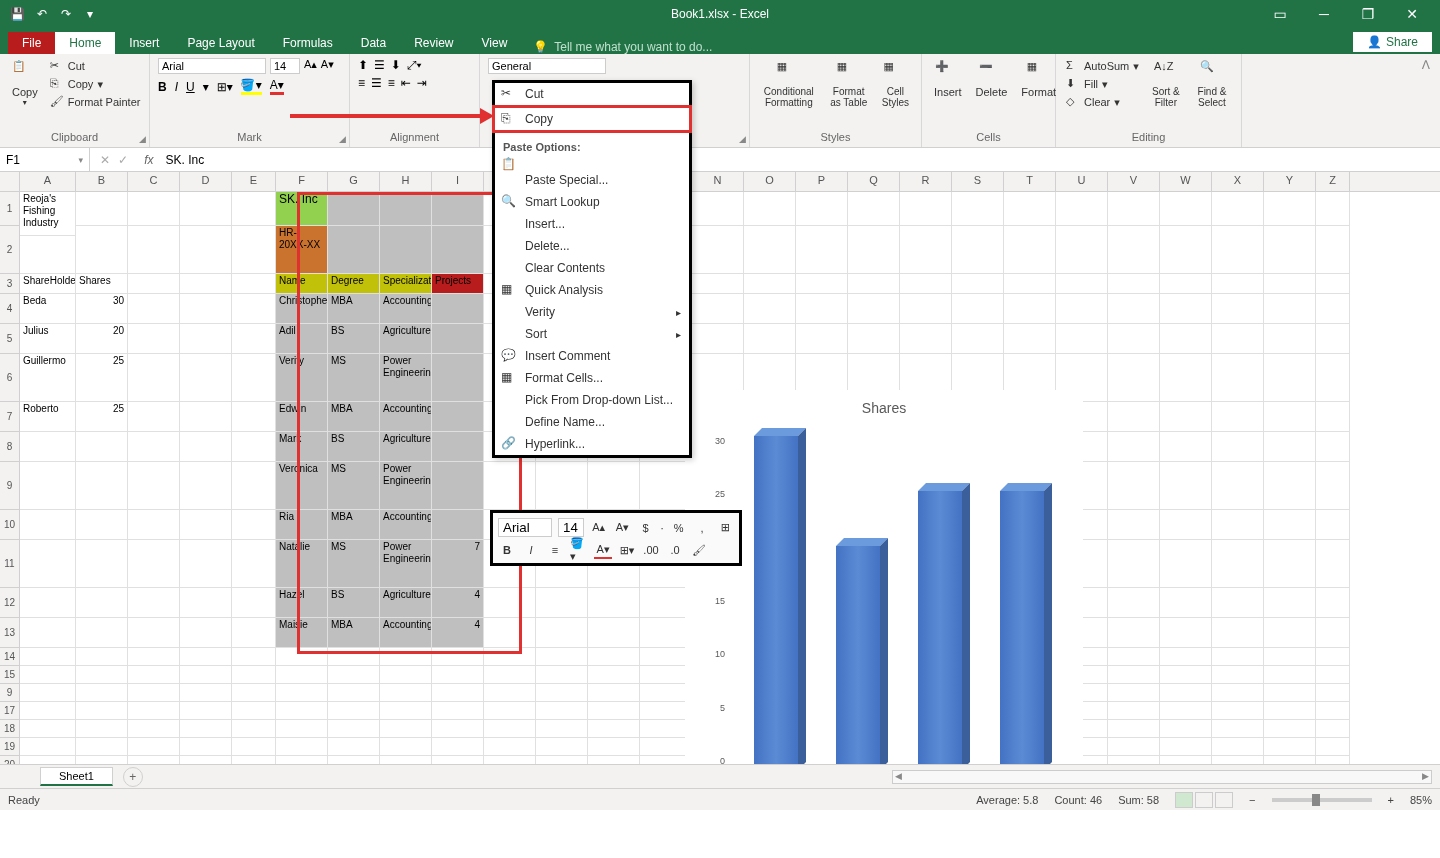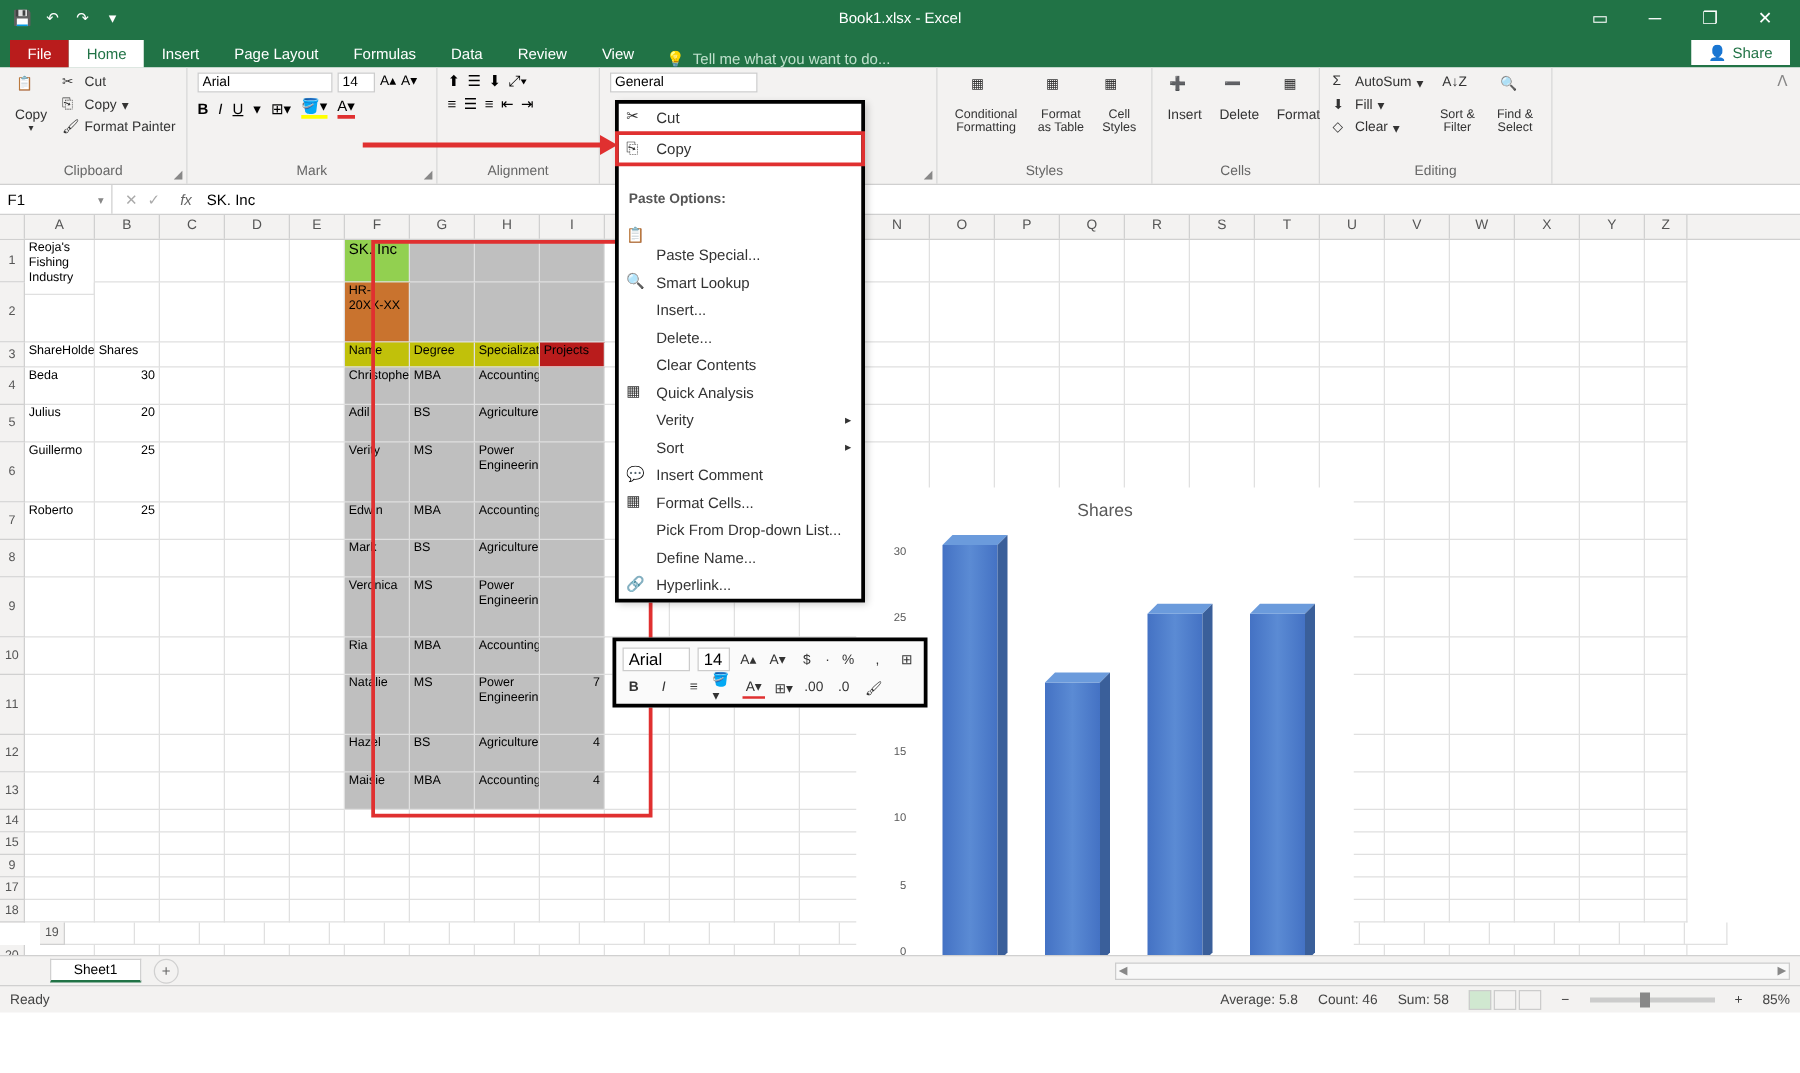--- a/index.html
+++ b/index.html
@@ -53,21 +53,21 @@
 .status-right { margin-left: auto; display: flex; gap: 16px; align-items: center; }
 .view-btns { display: flex; gap: 2px; }
 .view-btn { width: 18px; height: 16px; border: 1px solid #ccc; }
 .zoom-slider { width: 100px; height: 4px; background: #ccc; position: relative; }
 .zoom-slider::after { content: ''; position: absolute; left: 40px; top: -4px; width: 8px; height: 12px; background: #888; }
 
 .context-menu { position: absolute; left: 492px; top: 80px; width: 200px; background: #fff; border: 3px solid #000; z-index: 100; box-shadow: 2px 2px 6px rgba(0,0,0,0.2); }
 .cm-item { display: flex; align-items: center; padding: 4px 8px 4px 30px; font-size: 12px; color: #333; position: relative; }
 .cm-item .cm-icon { position: absolute; left: 6px; width: 16px; height: 16px; }
 .cm-item.highlight { border: 3px solid #e03030; margin: 0 -3px; }
-.cm-sep { font-weight: bold; color: #555; padding: 20px 8px; font-size: 11px; }
+.cm-sep { font-weight: bold; color: #555; padding: 8px 8px; font-size: 11px; }
 .cm-item.has-sub::after { content: '▸'; position: absolute; right: 8px; font-size: 10px; }
 
 .mini-toolbar { position: absolute; left: 490px; top: 510px; width: 252px; height: 56px; background: #fafafa; border: 3px solid #000; z-index: 99; display: flex; flex-direction: column; padding: 3px; }
 .mt-row { display: flex; gap: 6px; align-items: center; font-size: 11px; color: #333; padding: 2px; }
 .mt-font { border: 1px solid #ccc; padding: 1px 4px; width: 54px; }
 .mt-size { border: 1px solid #ccc; padding: 1px 4px; width: 26px; }
 .mt-btn { width: 18px; height: 18px; display: flex; align-items: center; justify-content: center; font-size: 11px; }
 
 .chart { position: absolute; left: 685px; top: 218px; width: 398px; height: 432px; background: #fff; }
 .chart-title { text-align: center; font-size: 14px; color: #595959; padding: 10px 0; }
@@ -807,21 +807,21 @@
         <div class="cell col-R" style="height: 18px; white-space: normal; line-height: 12px;"></div>
         <div class="cell col-S" style="height: 18px; white-space: normal; line-height: 12px;"></div>
         <div class="cell col-T" style="height: 18px; white-space: normal; line-height: 12px;"></div>
         <div class="cell col-U" style="height: 18px; white-space: normal; line-height: 12px;"></div>
         <div class="cell col-V" style="height: 18px; white-space: normal; line-height: 12px;"></div>
         <div class="cell col-W" style="height: 18px; white-space: normal; line-height: 12px;"></div>
         <div class="cell col-X" style="height: 18px; white-space: normal; line-height: 12px;"></div>
         <div class="cell col-Y" style="height: 18px; white-space: normal; line-height: 12px;"></div>
         <div class="cell col-Z" style="height: 18px; white-space: normal; line-height: 12px;"></div>
       </div>
-      <div class="row" style="height: 18px; padding-left: 32px;">
+      <div class="row" style="height: 18px;">
         <div class="row-h" style="line-height: 16px;">19</div>
         <div class="cell col-A" style="height: 18px; white-space: normal; line-height: 12px;"></div>
         <div class="cell col-B" style="height: 18px; white-space: normal; line-height: 12px;"></div>
         <div class="cell col-C" style="height: 18px; white-space: normal; line-height: 12px;"></div>
         <div class="cell col-D" style="height: 18px; white-space: normal; line-height: 12px;"></div>
         <div class="cell col-E" style="height: 18px; white-space: normal; line-height: 12px;"></div>
         <div class="cell col-F" style="height: 18px; white-space: normal; line-height: 12px;"></div>
         <div class="cell col-G" style="height: 18px; white-space: normal; line-height: 12px;"></div>
         <div class="cell col-H" style="height: 18px; white-space: normal; line-height: 12px;"></div>
         <div class="cell col-I" style="height: 18px; white-space: normal; line-height: 12px;"></div>

